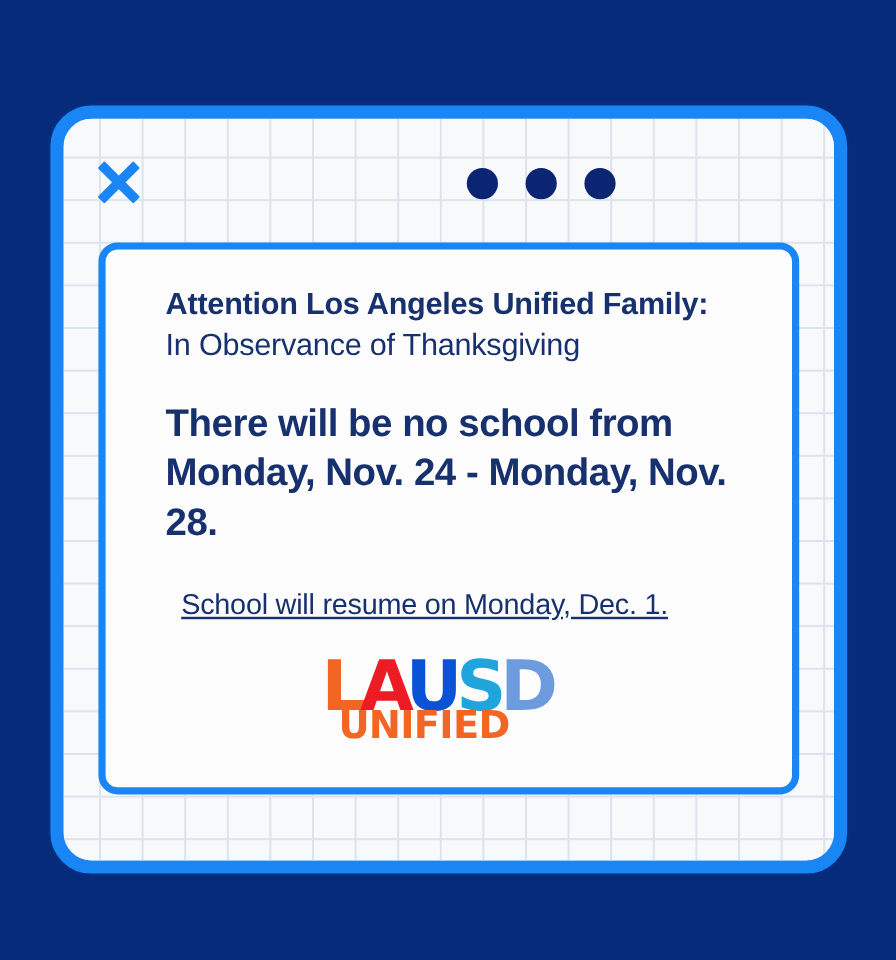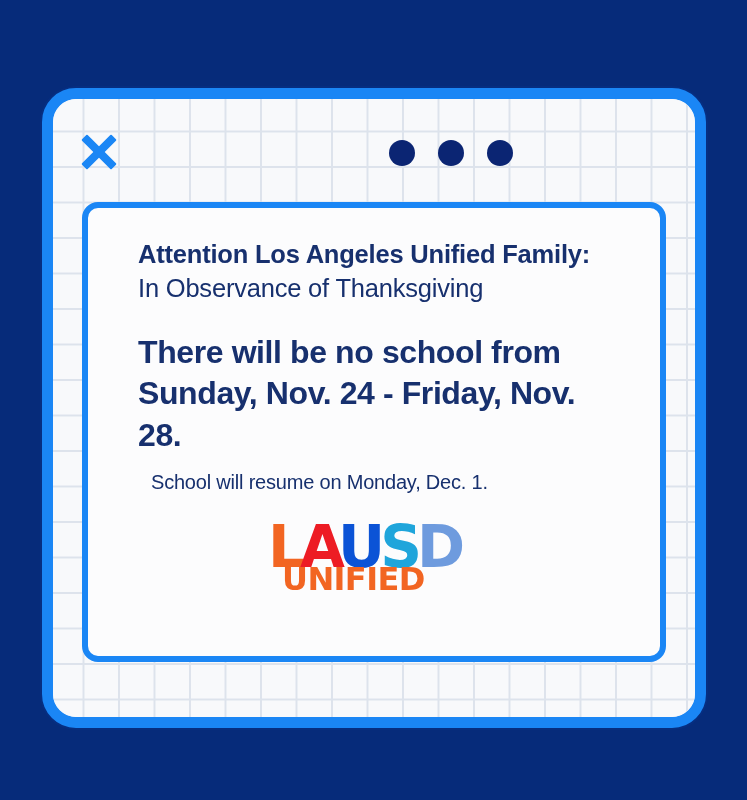--- a/index.html
+++ b/index.html
@@ -93,25 +93,26 @@
 
   .headline {
     font-size:32px;
     font-weight:bold;
     line-height:1.3;
     letter-spacing:-0.4px;
     margin-top:26px;
   }
 
   .resume {
-    font-size:20px;
+    font-size:24px;
     line-height:1.36;
     letter-spacing:-0.2px;
-    margin-top:12px;
+    margin-top:32px;
     margin-left:13px;
+    text-decoration:underline;
   }
 
   
   .logo {
     position:relative;
     width:218px;
     height:70px;
     margin:22px auto 2px;
   }
   .logo-word {
@@ -158,21 +159,21 @@
   <div class="dots">
     <div class="dot"></div>
     <div class="dot"></div>
     <div class="dot"></div>
   </div>
 
   <div class="content-card">
 
     <p class="para intro"><b>Attention Los Angeles Unified Family:</b><span> In Observance of Thanksgiving</span></p>
 
-    <p class="para headline">There will be no school from Sunday, Nov. 24 - Friday, Nov. 28.</p>
+    <p class="para headline">There will be no school from Monday, Nov. 24 - Monday, Nov. 28.</p>
 
     <p class="para resume">School will resume on Monday, Dec. 1.</p>
 
     <div class="logo">
       <div class="logo-word"><span class="l">L</span><span class="a">A</span><span class="u">U</span><span class="s">S</span><span class="d">D</span></div>
       <div class="logo-unified">UNIFIED</div>
     </div>
 
   </div>
 

